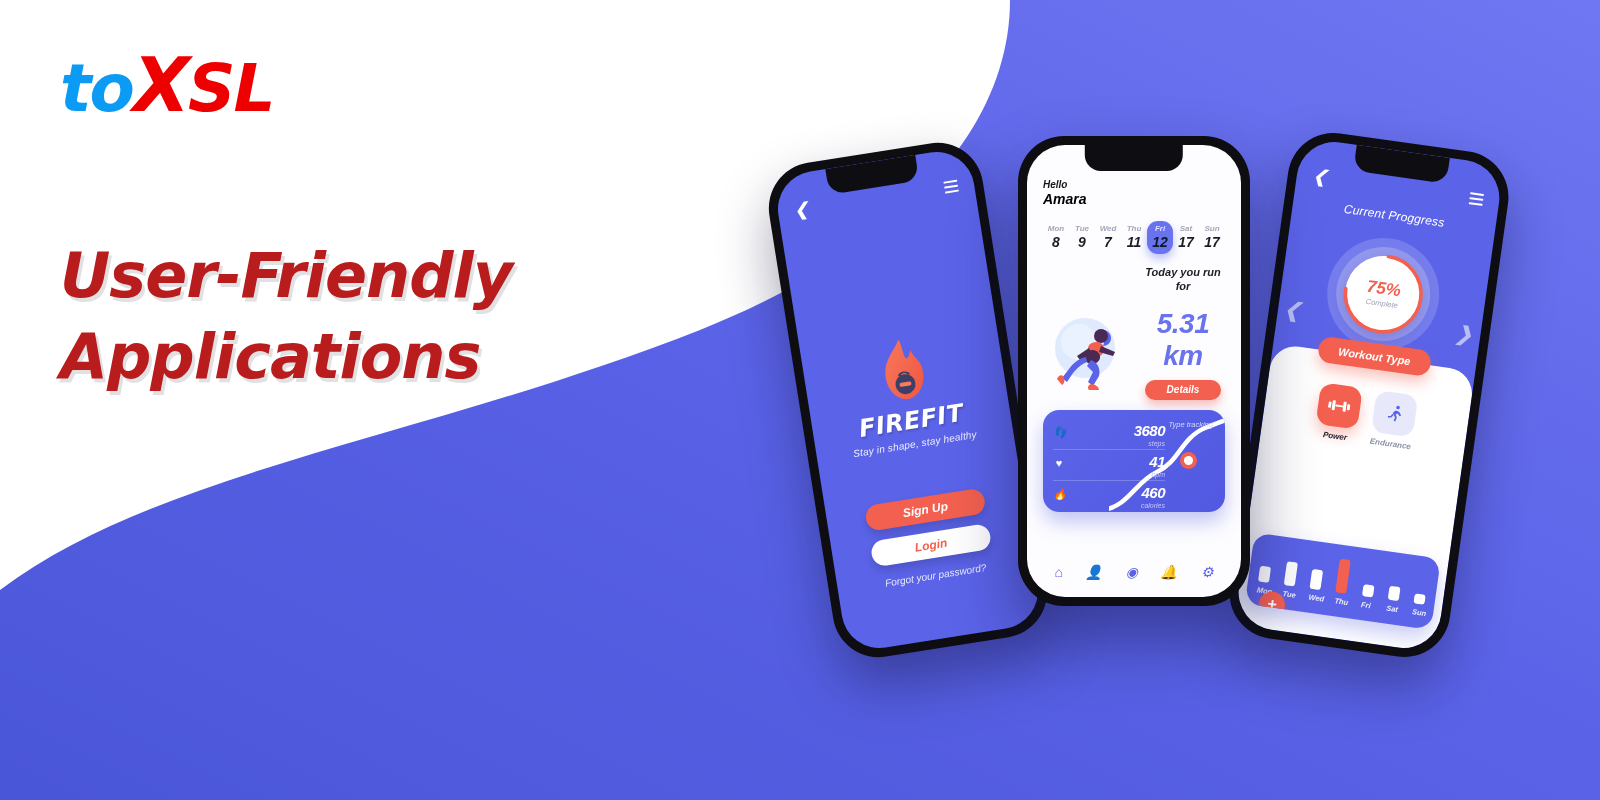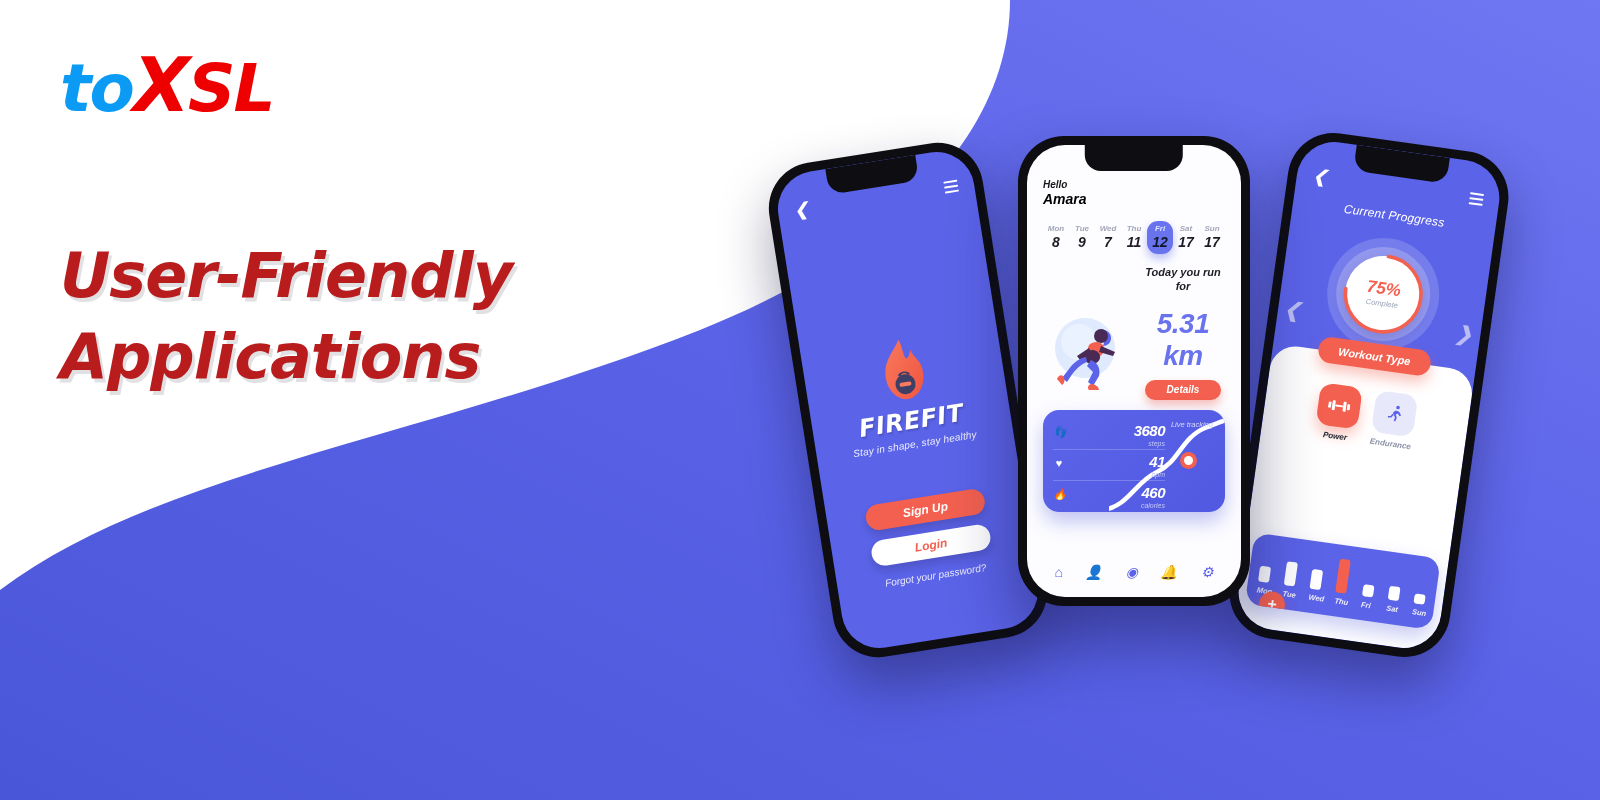--- a/index.html
+++ b/index.html
@@ -471,21 +471,21 @@
               </svg>
             </div>
             <div class="run-info">
               <div class="run-title">Today you run for</div>
               <div class="run-dist">5.31 km</div>
               <div class="btn-details">Details</div>
             </div>
           </div>
 
           <div class="stats-card">
-            <div class="live-label">Live tracking</div>
+            <div class="live-label">Type tracking</div>
             <svg class="track-svg" viewBox="0 0 120 102" preserveAspectRatio="none">
               <path d="M-6 100 C20 96 26 72 48 62 C70 52 72 28 96 18 C108 13 116 10 124 8" fill="none" stroke="#ffffff" stroke-width="4.5" stroke-linecap="round"></path>
             </svg>
             <div class="track-dot">
                 <i></i>
               </div>
             <div class="stat-rows" id="statRows">
                 <div class="stat-row">
                   <span class="stat-ico">👣</span>
                   <span class="stat-main"><span class="stat-val">3680</span><span class="stat-unit">steps</span></span>

